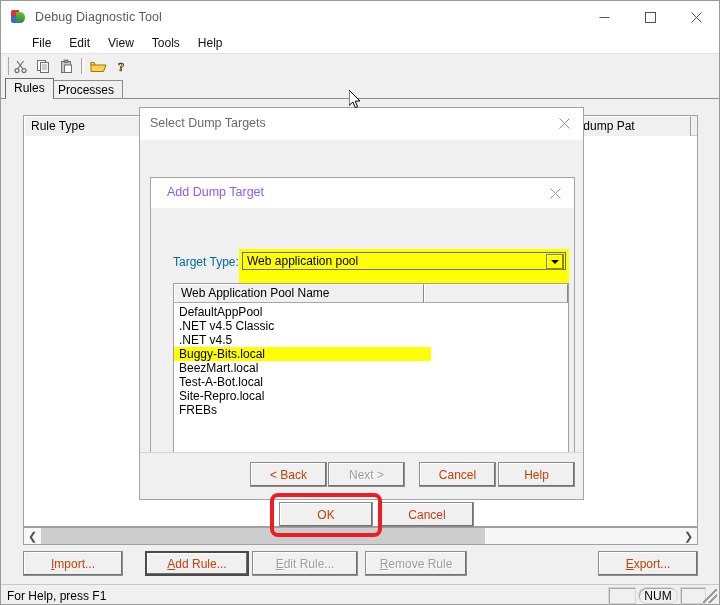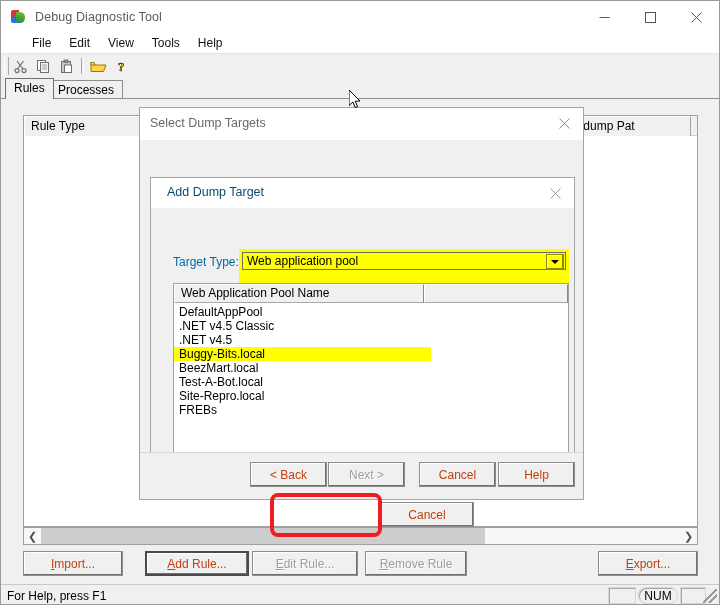--- a/index.html
+++ b/index.html
@@ -322,21 +322,21 @@
   .dlg2-title {
     position: absolute;
     left: 0; top: 0;
     width: 100%; height: 30px;
     background: #ffffff;
   }
   .dlg2-title .t {
     position: absolute;
     left: 16px; top: 7px;
     font-size: 12.5px;
-    color: #0c4a6e;
+    color: #8b5cf6;
   }
 
   .lbl {
     position: absolute;
     font-size: 12px;
     color: #0369a1;
   }
 
   
   .combo-hl {
@@ -635,20 +635,21 @@
             <div class="lv-row">BeezMart.local</div>
             <div class="lv-row">Test-A-Bot.local</div>
             <div class="lv-row">Site-Repro.local</div>
             <div class="lv-row">FREBs</div>
           </div>
         </div>
 
         <div class="lbl" style="left:22px; top:297px;">Selected Target</div>
         <div class="sel-field">Buggy-Bits.local</div>
 
+        <div class="wbtn" style="left:128px; top:324px; width:94px; height:25px;">OK</div>
         <div class="wbtn" style="left:229px; top:324px; width:94px; height:25px;">Cancel</div>
         <div class="red-hl"></div>
       </div>
 
       <div class="wizbtns">
         <div class="wbtn" style="left:110px; top:9px; width:77px;">&lt; Back</div>
         <div class="wbtn disabled" style="left:188px; top:9px; width:77px;">Next &gt;</div>
         <div class="wbtn" style="left:279px; top:9px; width:77px;">Cancel</div>
         <div class="wbtn" style="left:358px; top:9px; width:77px;">Help</div>
       </div>

